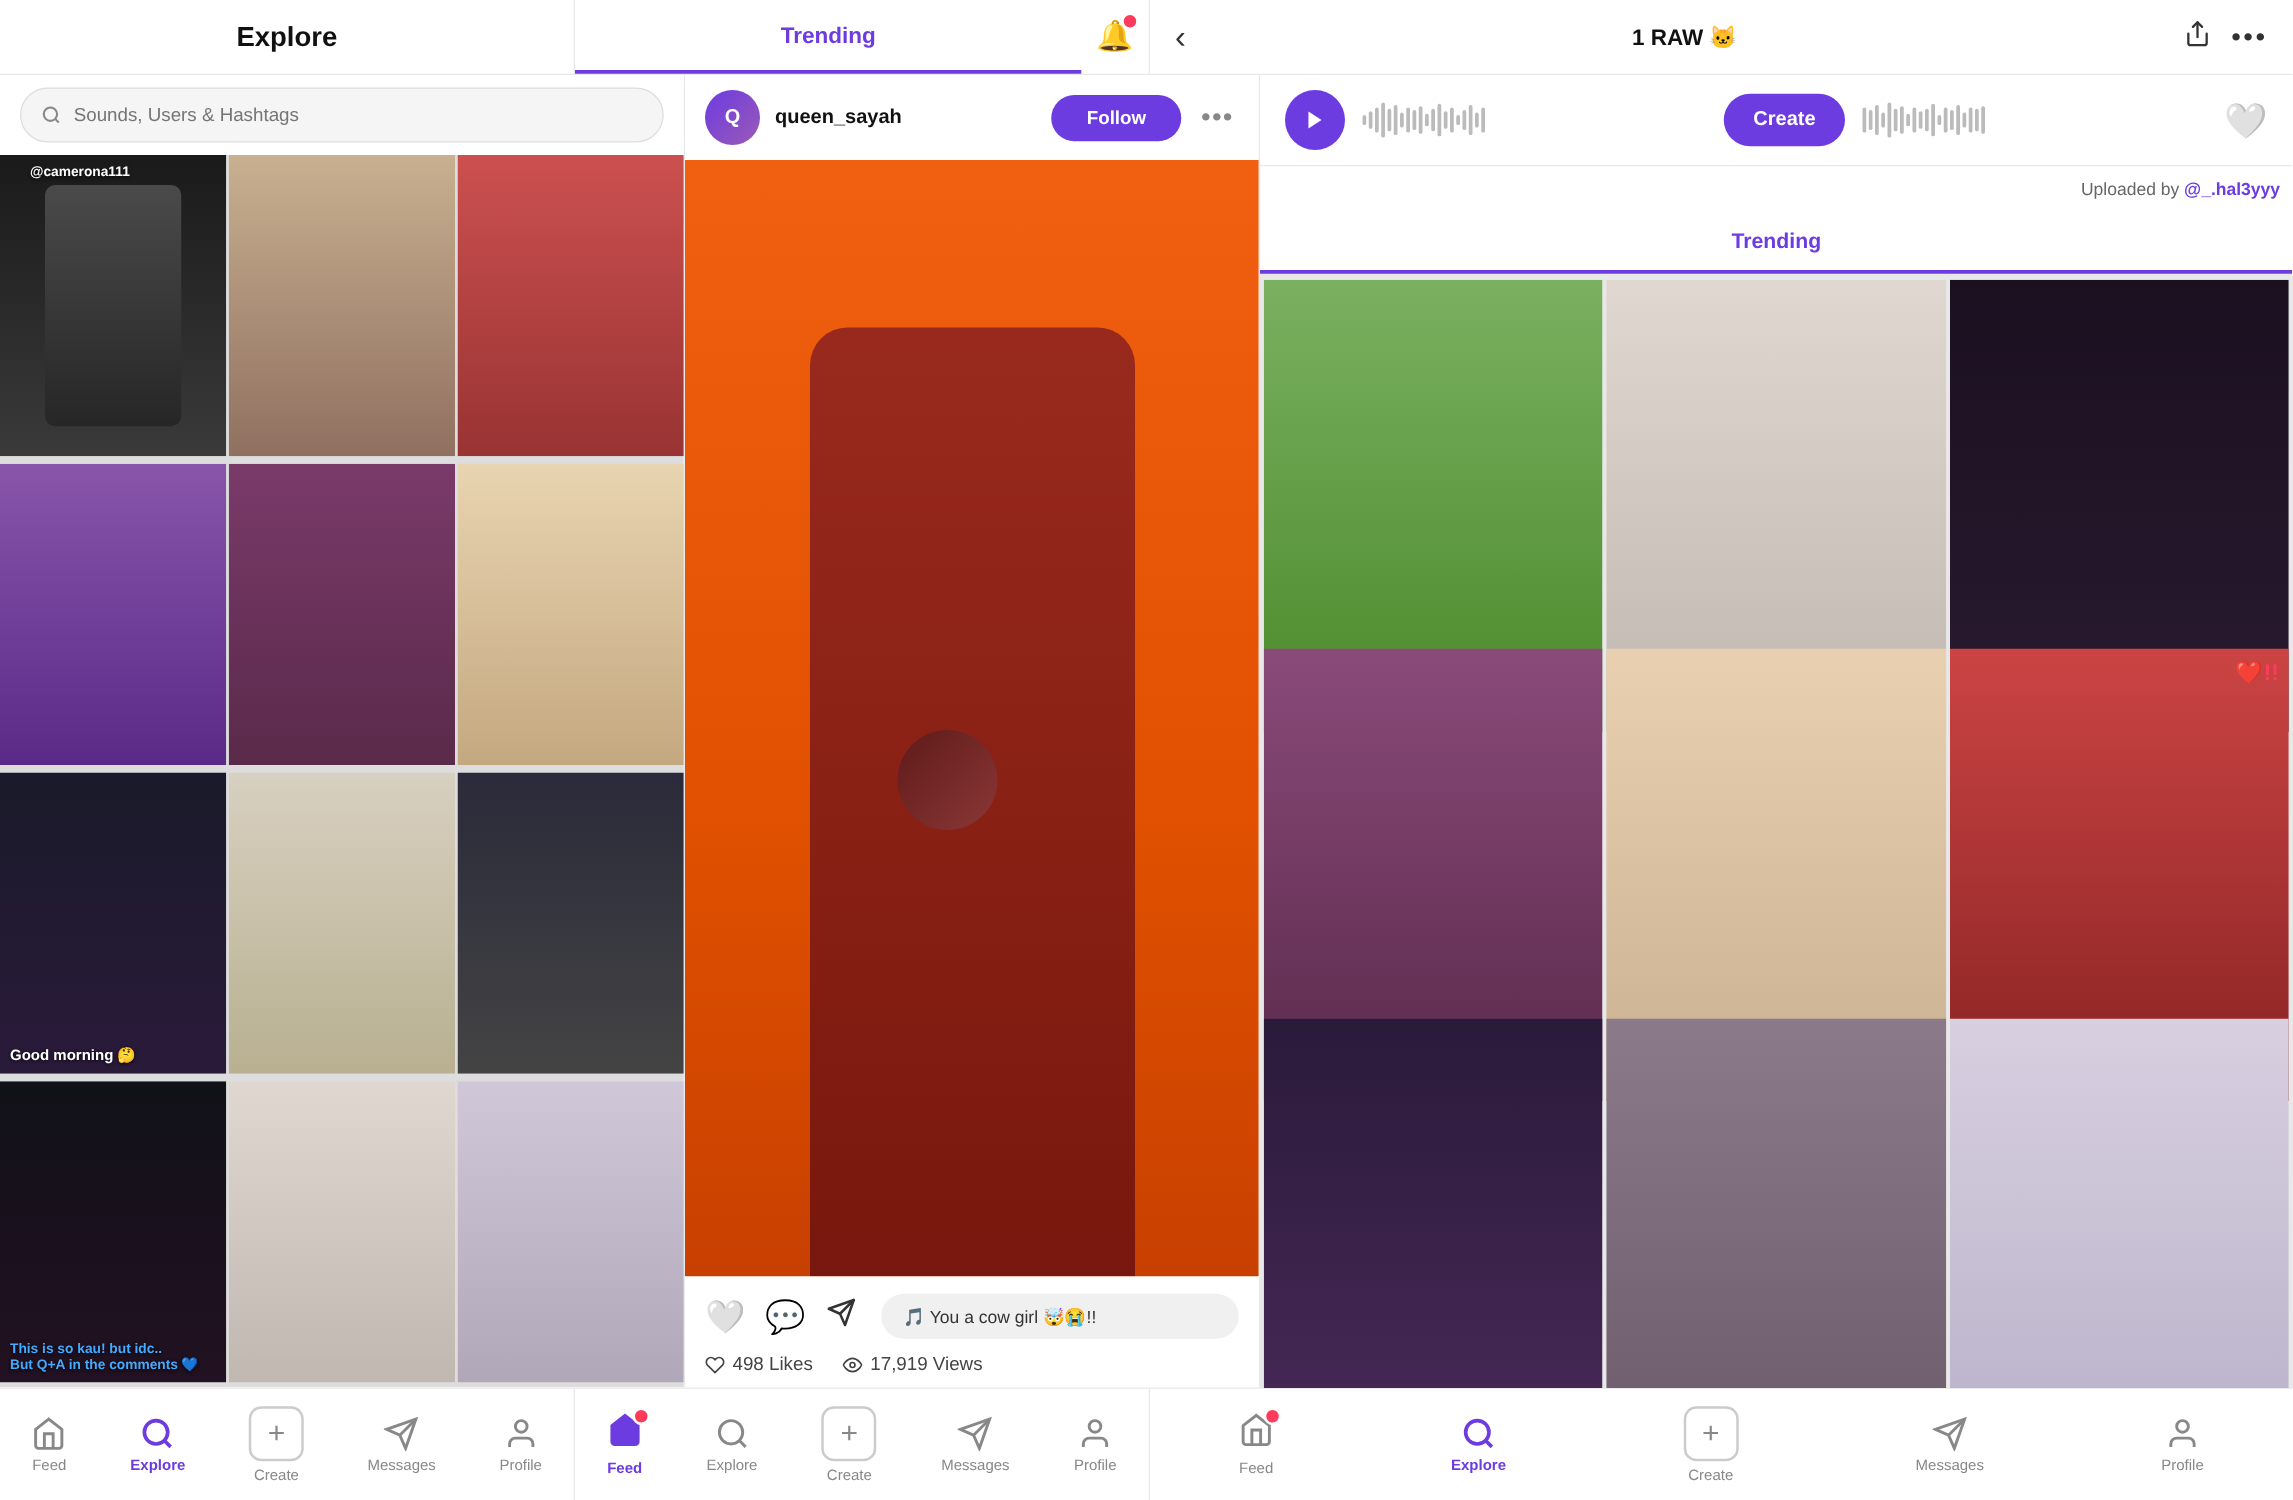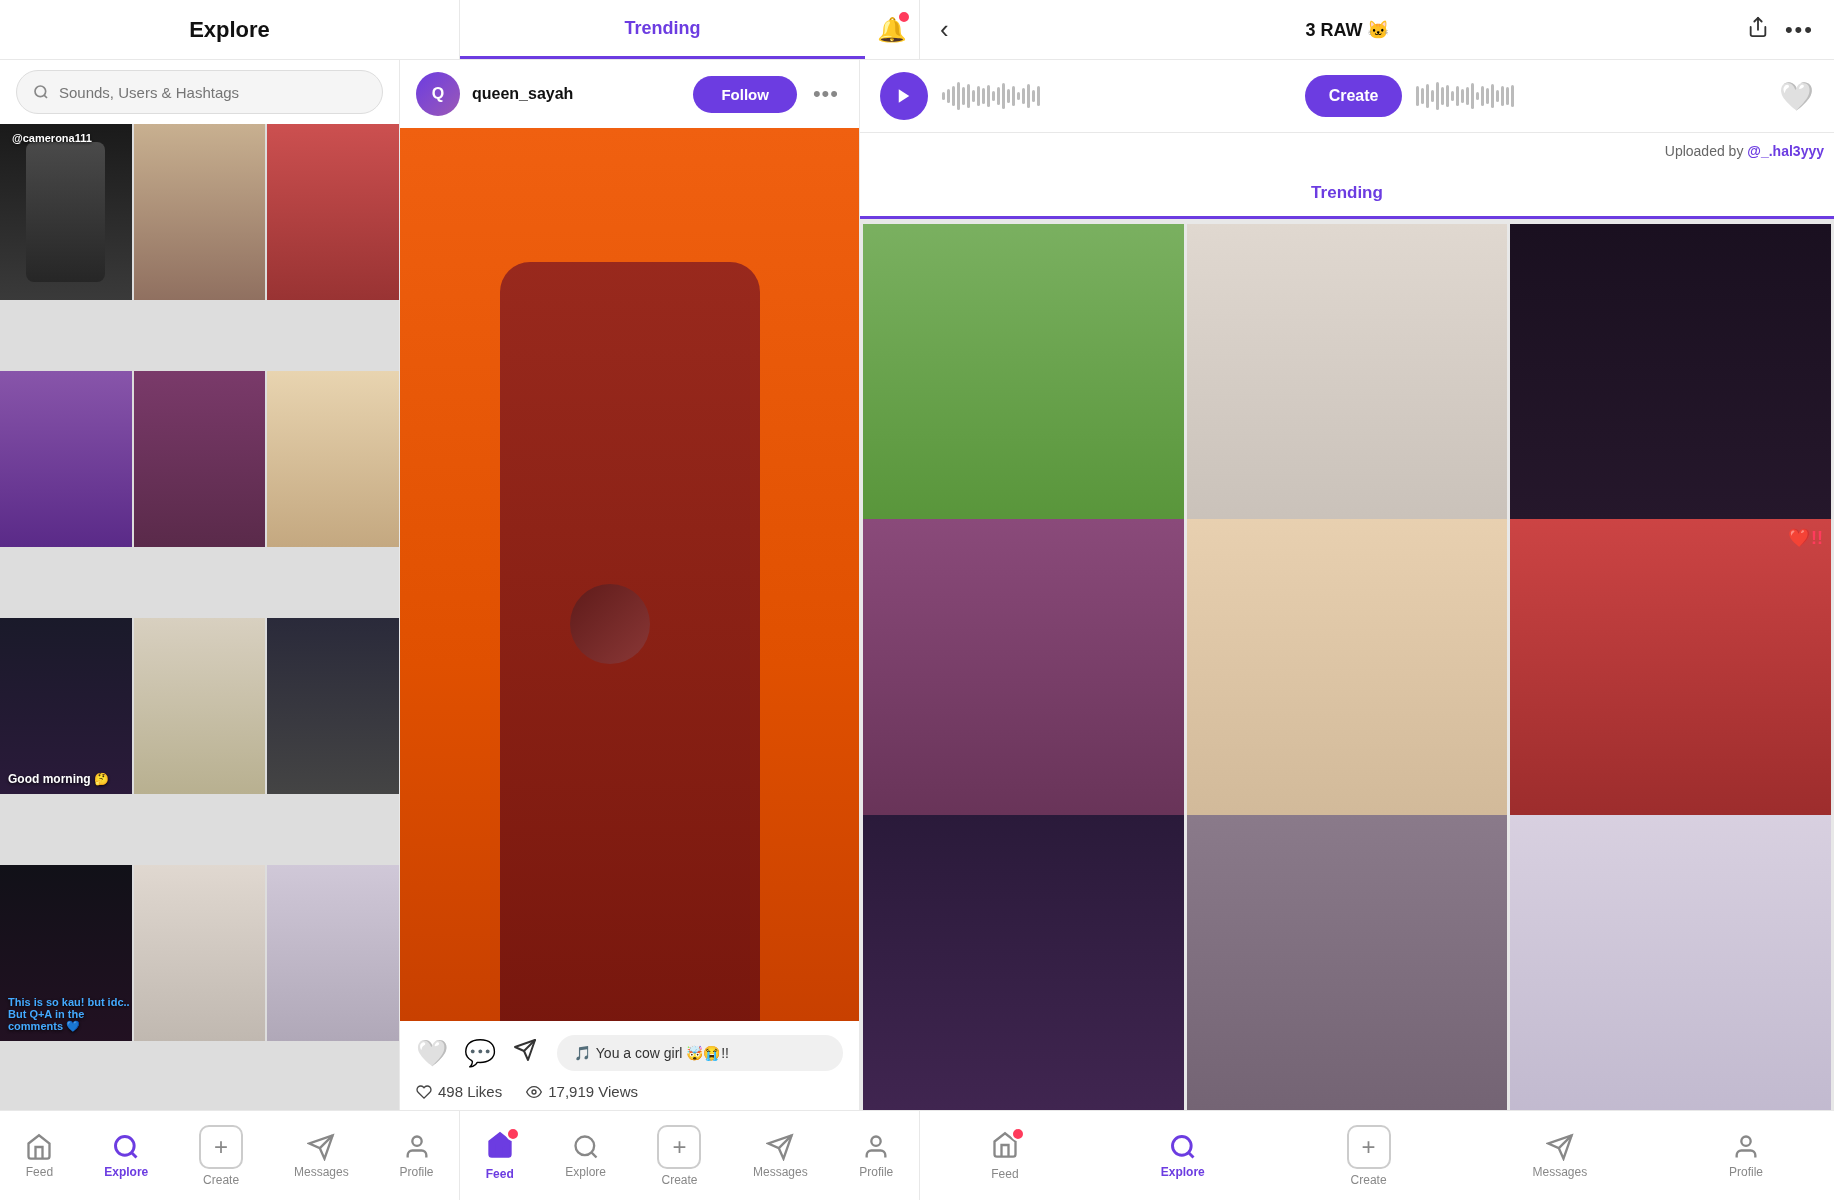--- a/index.html
+++ b/index.html
@@ -27,55 +27,55 @@
 
     <div style="display:flex; align-items:center; padding:0 12px; position:relative;">
       <span style="font-size:24px;">🔔</span>
       <span style="position:absolute; top:10px; right:8px; width:14px; height:14px; background:#ff3b5c; border-radius:50%; border:2px solid #fff;"></span>
     </div>
   </div>
 
   <div style="flex:1; display:flex; align-items:center; padding:0 20px; gap:16px; border-bottom:1px solid #e8e8e8;">
     <button style="background:none; border:none; font-size:26px; color:#333; cursor:pointer; font-weight:300;">‹</button>
     <span style="flex:1;"></span>
-    <span style="font-size:18px; font-weight:700; color:#111;">3 RAW 🐱</span>
+    <span style="font-size:18px; font-weight:700; color:#111;">1 RAW 🐱</span>
     <span style="flex:1;"></span>
     <button style="background:none; border:none; font-size:22px; color:#333; cursor:pointer;">
       <svg width="22" height="22" viewBox="0 0 24 24" fill="none" stroke="#333" stroke-width="2" stroke-linecap="round" stroke-linejoin="round">
         <path d="M4 12v8a2 2 0 0 0 2 2h12a2 2 0 0 0 2-2v-8"></path>
           <polyline points="16 6 12 2 8 6"></polyline>
           <line x1="12" y1="2" x2="12" y2="15"></line>
       </svg>
     </button>
     <button style="background:none; border:none; font-size:22px; color:#333; cursor:pointer; letter-spacing:2px;">•••</button>
   </div>
 </div>
 
 <div style="display:flex; flex:1; overflow:hidden;">
 
-  <div style="width:400px; flex-shrink:0; display:flex; flex-direction:column; overflow:hidden; border-right:1px solid #e8e8e8;">
+  <div style="width:548px; flex-shrink:0; display:flex; flex-direction:column; overflow:hidden; border-right:1px solid #e8e8e8;">
 
     <div style="padding:10px 16px; background:#fff; flex-shrink:0;">
       <div style="width:100%; height:44px; border-radius:22px; border:1.5px solid #ddd; background:#f5f5f5; display:flex; align-items:center; padding:0 16px; gap:10px;">
         <svg width="16" height="16" viewBox="0 0 24 24" fill="none" stroke="#888" stroke-width="2.5">
           <circle cx="11" cy="11" r="8"></circle>
             <line x1="21" y1="21" x2="16.65" y2="16.65"></line>
         </svg>
         <input type="text" style="flex: 1 1 0%; border: none; background: transparent; font-size: 15px; color: rgb(102, 102, 102); outline: none;" placeholder="Sounds, Users &amp; Hashtags">
       </div>
     </div>
 
     <div style="flex:1; overflow-y:auto; display:grid; grid-template-columns:repeat(3,1fr); gap:2px; background:#ddd;">
 
       <div style="position:relative; aspect-ratio:3/4; overflow:hidden; cursor:pointer; background:linear-gradient(135deg,#2c2c2c,#444);">
 
         <div style="width:100%;height:100%;background:linear-gradient(180deg,#1a1a1a 0%,#3a3a3a 100%);display:flex;align-items:center;justify-content:center;">
           <div style="width:60%;height:80%;background:linear-gradient(180deg,#555,#222);border-radius:8px;opacity:0.8;"></div>
         </div>
-        <span style="position:absolute;top:8px;left:12px;color:#fff;font-size:11px;font-weight:700;text-shadow:0 1px 3px rgba(0,0,0,0.8);">@camerona111</span>
+        <span style="position:absolute;top:8px;left:24px;color:#fff;font-size:11px;font-weight:700;text-shadow:0 1px 3px rgba(0,0,0,0.8);">@camerona111</span>
       </div>
       <div style="position:relative; aspect-ratio:3/4; overflow:hidden; cursor:pointer; background:linear-gradient(180deg,#c8a882 0%,#907050 100%);">
         <div style="width:100%;height:100%;background:linear-gradient(180deg,#c8b090 0%,#907060 100%);"></div>
       </div>
       <div style="position:relative; aspect-ratio:3/4; overflow:hidden; cursor:pointer; background:linear-gradient(180deg,#cc4444 0%,#882222 100%);">
         <div style="width:100%;height:100%;background:linear-gradient(180deg,#cc5050 0%,#993333 100%);"></div>
       </div>
 
       <div style="position:relative; aspect-ratio:3/4; overflow:hidden; cursor:pointer; background:linear-gradient(180deg,#7a4488 0%,#4a1a68 100%);">
         <div style="width:100%;height:100%;background:linear-gradient(180deg,#8855aa 0%,#5a2a88 100%);"></div>

